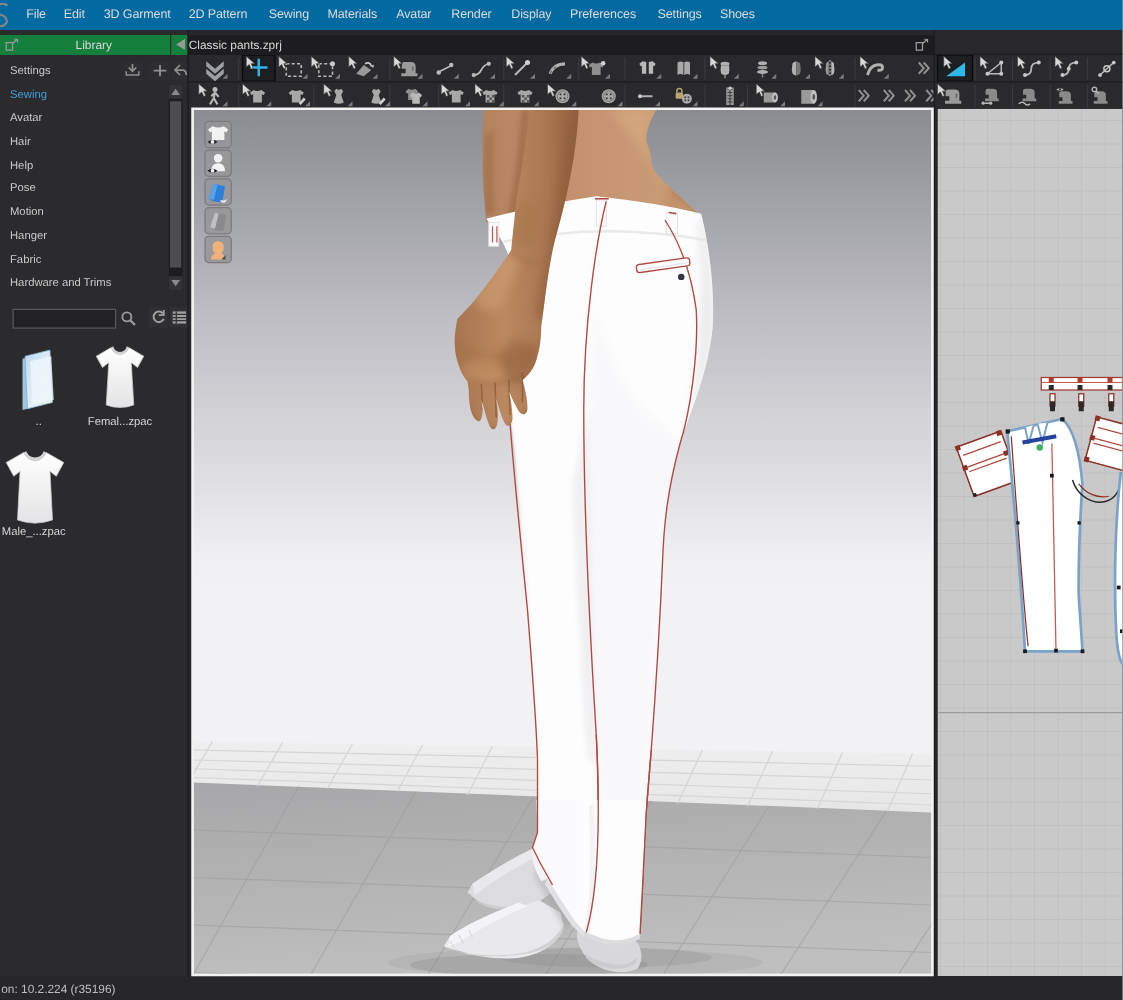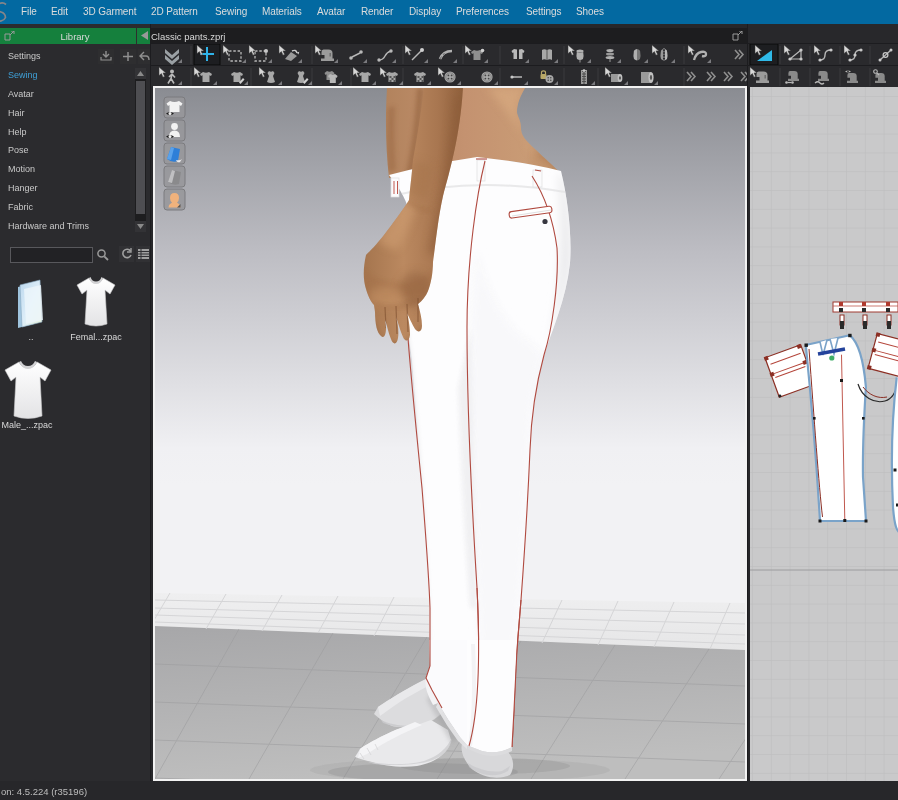--- a/index.html
+++ b/index.html
@@ -760,14 +760,14 @@
 <path d="M108 297 C112 310 124 317 135 314 C142 312 146 305 147 298" fill="none" stroke="#2a2a2a" stroke-width="1.2"></path>
 <path d="M146.7 290.4 C142 330 141 380 143 420 C144.5 440 147 444 150 446 L150 290 Z" fill="#fff"></path>
 <path d="M146.7 290.4 C142 330 141 380 143 420 C144.5 440 147 444 150 446" fill="none" stroke="#7aa3c9" stroke-width="2.2"></path>
 <path d="M113 300 C119 308 128 312 137 310" fill="none" stroke="#8c2f24" stroke-width="1"></path>
 <rect x="143.5" y="381.5" width="3" height="3" fill="#1a1a1a"></rect>
 <rect x="146" y="416.5" width="3" height="3" fill="#1a1a1a"></rect>
 </svg>
 </div>
 
 <div id="statusbar" class="abs">
-    <span>on: 4.5.224 (r35196)</span>
+    <span>on: 10.2.224 (r35196)</span>
   </div>
 
 </body></html>

